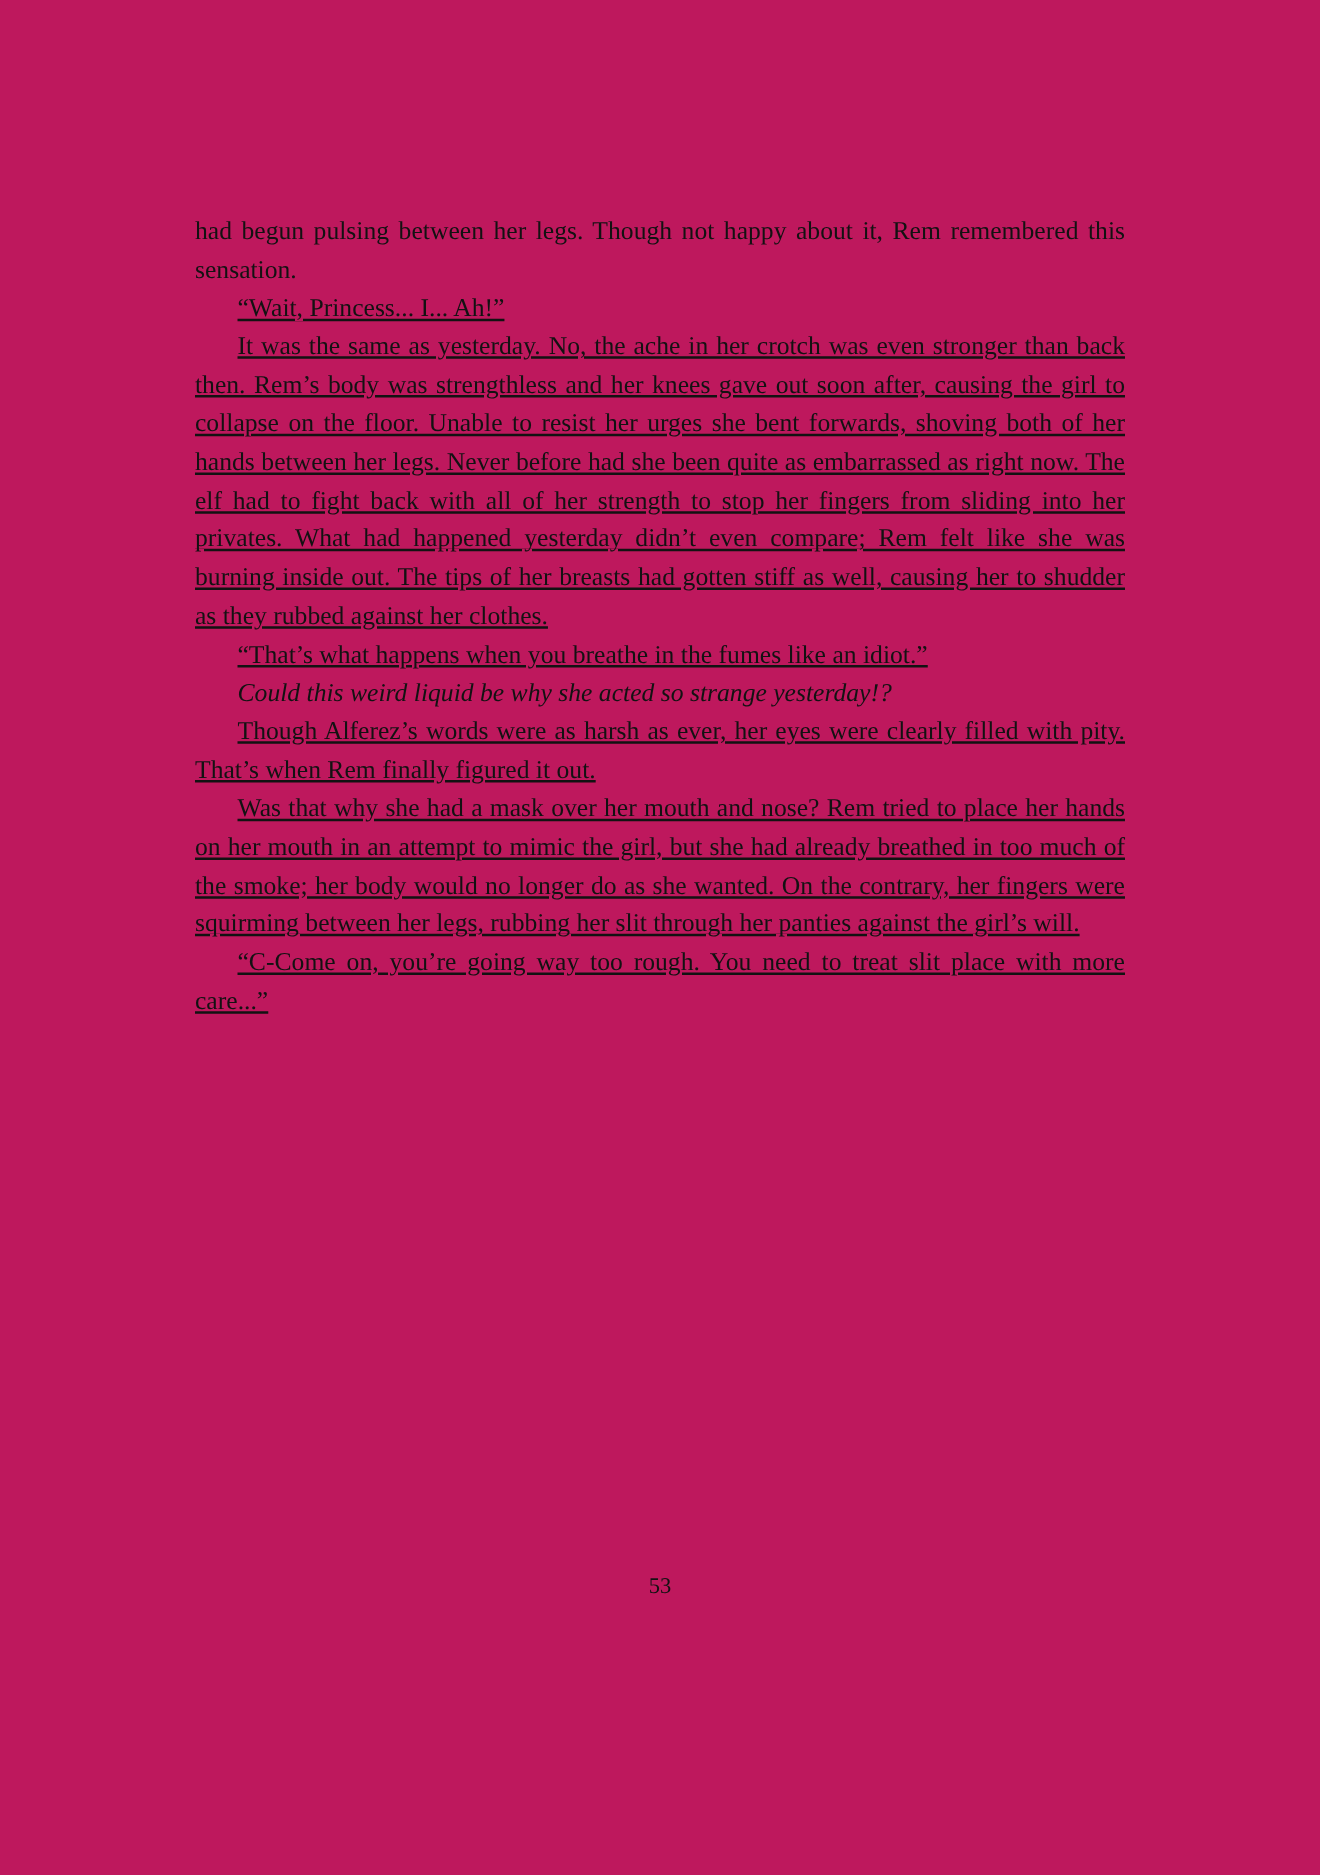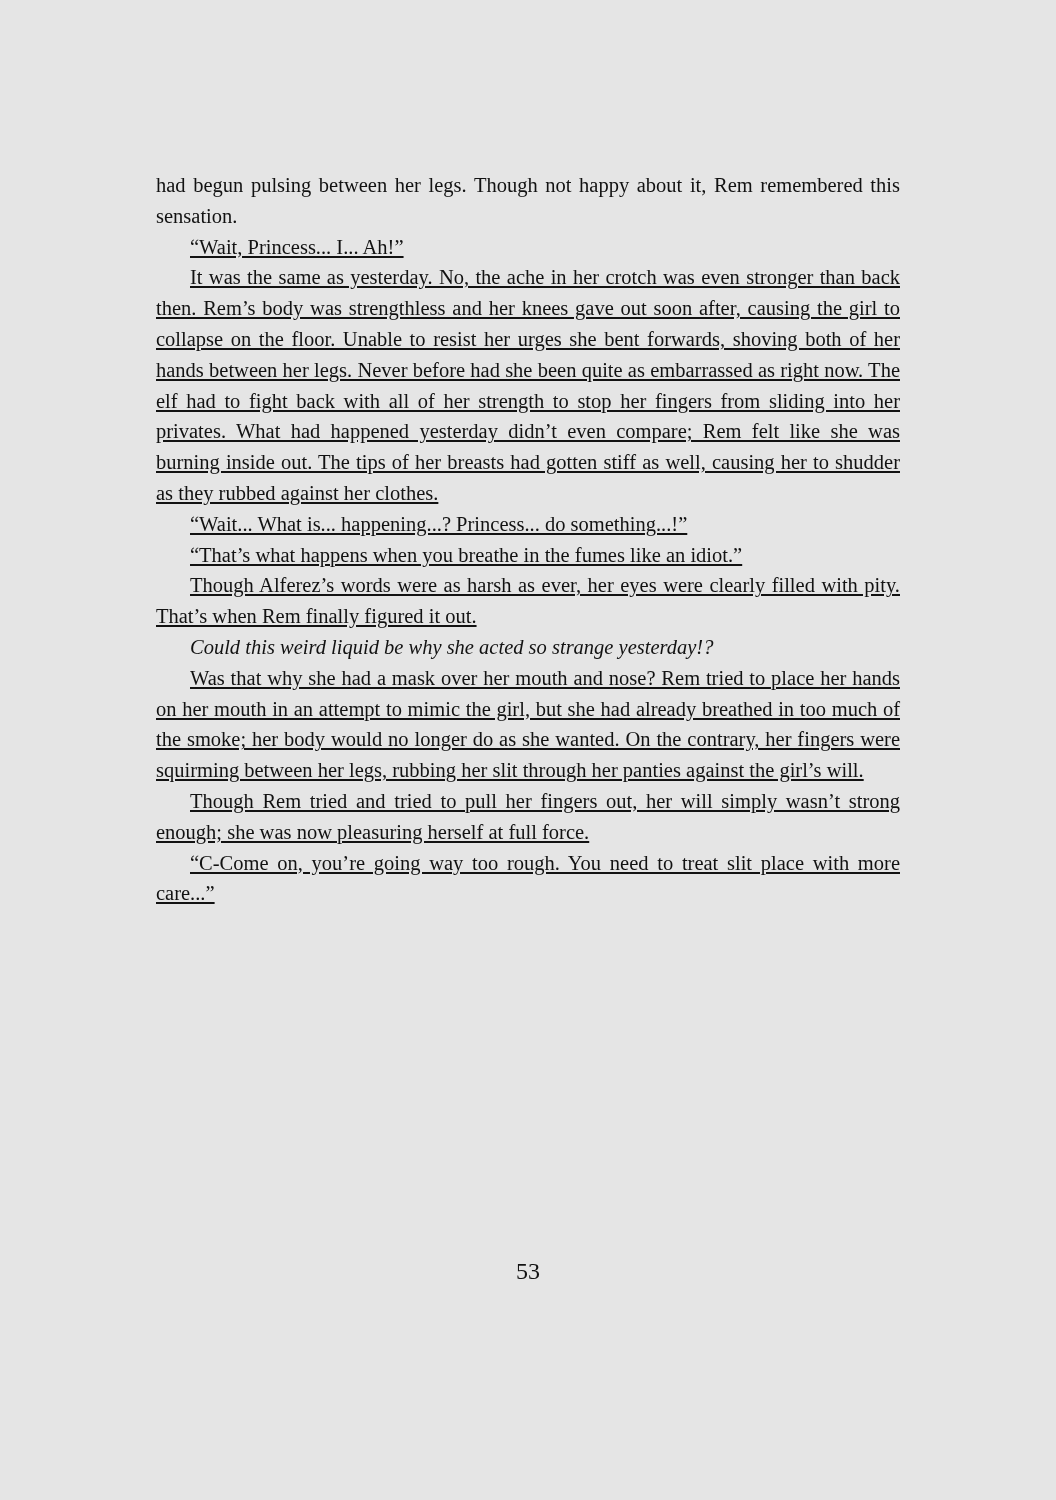--- a/index.html
+++ b/index.html
@@ -4,21 +4,21 @@
 <style>
   html, body {
     margin: 0;
     padding: 0;
     background: #ffffff;
   }
   .page {
     position: relative;
     width: 1056px;
     height: 1500px;
-    background: #e5e5e5;
+    background: #be185d;
     margin: 0 auto;
     overflow: hidden;
   }
   .text-column {
     position: absolute;
     left: 156px;
     top: 170px;
     width: 744px;
   }
   .body-text {
@@ -39,37 +39,35 @@
     font-style: italic;
     text-indent: 34px;
   }
   .page-number {
     position: absolute;
     left: 0;
     right: 0;
     top: 1258px;
     text-align: center;
     font-family: "Liberation Serif", "DejaVu Serif", serif;
-    font-size: 24px;
+    font-size: 18px;
     color: #121212;
   }
 </style>
 </head>
 <body>
 
 <div class="page">
 
   <div class="text-column">
     <p class="body-text">had begun pulsing between her legs. Though not happy about it, Rem remembered this sensation.</p>
     <p class="body-text indent">“Wait, Princess... I... Ah!”</p>
     <p class="body-text indent">It was the same as yesterday. No, the ache in her crotch was even stronger than back then. Rem’s body was strengthless and her knees gave out soon after, causing the girl to collapse on the floor. Unable to resist her urges she bent forwards, shoving both of her hands between her legs. Never before had she been quite as embarrassed as right now. The elf had to fight back with all of her strength to stop her fingers from sliding into her privates. What had happened yesterday didn’t even compare; Rem felt like she was burning inside out. The tips of her breasts had gotten stiff as well, causing her to shudder as they rubbed against her clothes.</p>
-    <p class="body-text indent">“Wait... What is... happening...? Princess... do something...!”</p>
     <p class="body-text indent">“That’s what happens when you breathe in the fumes like an idiot.”</p>
+    <p class="body-text italic">Could this weird liquid be why she acted so strange yesterday!?</p>
     <p class="body-text indent">Though Alferez’s words were as harsh as ever, her eyes were clearly filled with pity. That’s when Rem finally figured it out.</p>
-    <p class="body-text italic">Could this weird liquid be why she acted so strange yesterday!?</p>
     <p class="body-text indent">Was that why she had a mask over her mouth and nose? Rem tried to place her hands on her mouth in an attempt to mimic the girl, but she had already breathed in too much of the smoke; her body would no longer do as she wanted. On the contrary, her fingers were squirming between her legs, rubbing her slit through her panties against the girl’s will.</p>
-    <p class="body-text indent">Though Rem tried and tried to pull her fingers out, her will simply wasn’t strong enough; she was now pleasuring herself at full force.</p>
     <p class="body-text indent">“C-Come on, you’re going way too rough. You need to treat slit place with more care...”</p>
   </div>
 
   <div class="page-number">53</div>
 
 </div>
 
 </body></html>

